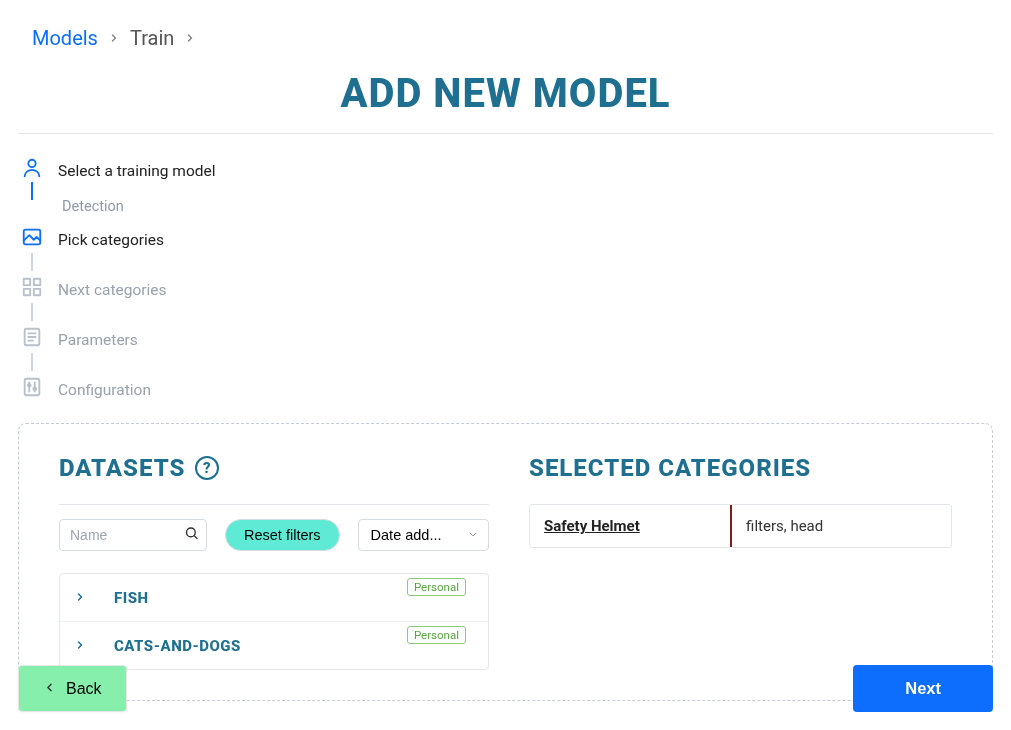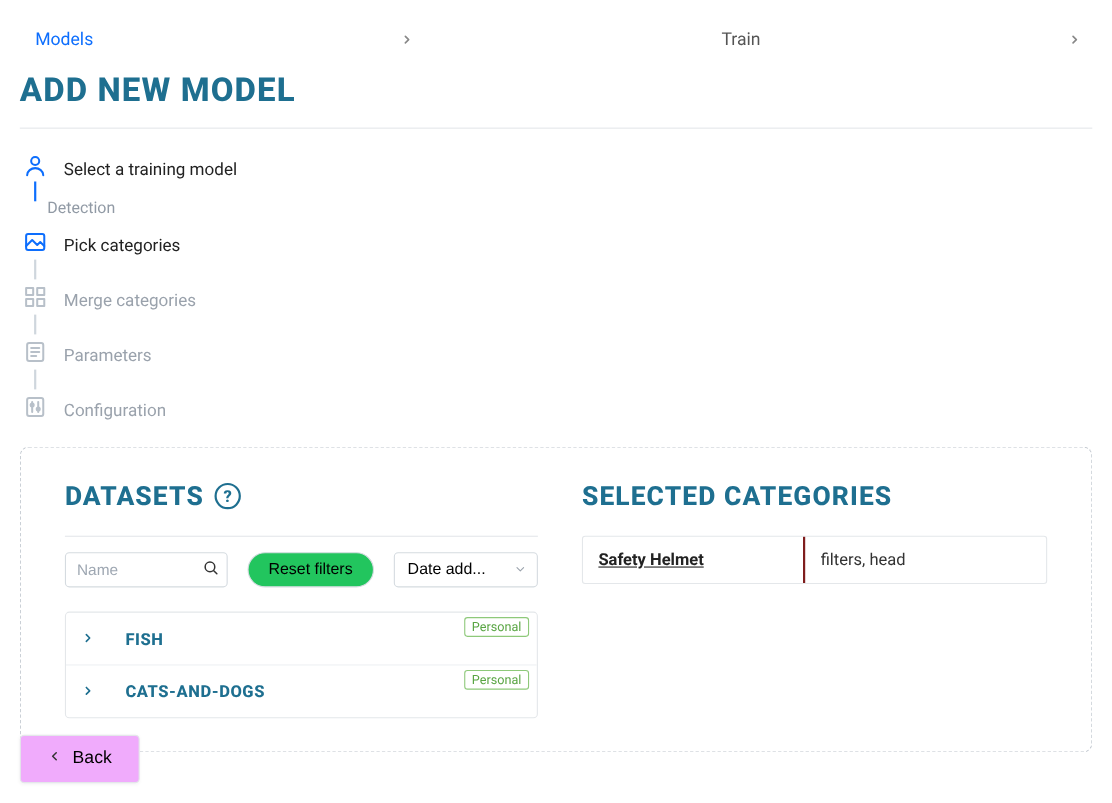--- a/index.html
+++ b/index.html
@@ -9,43 +9,42 @@
     background: #fff;
     color: #222;
     width: 1011px;
   }
   .page {
     padding: 18px;
   }
   .breadcrumb {
     display: flex;
     align-items: center;
-    font-size: 16px;
+    font-size: 20px;
     margin: 8px 0 20px 14px;
-    justify-content: space-between;
   }
   .breadcrumb a {
     color: #0d6efd;
     text-decoration: none;
     cursor: pointer;
   }
   .breadcrumb .chev {
     color: #888;
     margin: 0 10px;
     display: inline-flex;
   }
   .breadcrumb .current {
     color: #555;
   }
   h1.page-title {
-    text-align: left;
+    text-align: center;
     color: #1e6f90;
     font-weight: 800;
     letter-spacing: 1px;
-    font-size: 30px;
+    font-size: 40px;
     margin: 18px 0 16px 0;
   }
   hr.divider {
     border: none;
     border-top: 1px solid #e4e7ea;
     margin: 0 0 18px 0;
   }
 
   
   .stepper {
@@ -145,21 +144,21 @@
   .search-input::placeholder { color: #9ea7b2; }
   .search-icon {
     position: absolute;
     right: 8px;
     top: 50%;
     transform: translateY(-50%);
     color: #333;
   }
   .btn-outline {
     border: 1px solid #d5dbe0;
-    background: #22c55e;
+    background: #5eead4;
     border-radius: 16px;
     padding: 7px 18px;
     font-size: 14.5px;
     cursor: pointer;
   }
   .select-wrap {
     position: relative;
     flex: 1;
   }
   .select {
@@ -201,21 +200,21 @@
   .dataset-item:last-child { border-bottom: none; }
   .dataset-name {
     color: #1e6f90;
     font-weight: 800;
     letter-spacing: .5px;
     font-size: 15px;
   }
   .badge {
     position: absolute;
     top: 4px;
-    right: 7px;
+    right: 22px;
     border: 1px solid #8ec97a;
     color: #59a543;
     background: #fff;
     border-radius: 3px;
     font-size: 11.5px;
     padding: 1px 6px;
   }
   .expand-chev {
     color: #1e6f90;
   }
@@ -247,21 +246,21 @@
     position: fixed;
     left: 18px;
     right: 18px;
     bottom: 18px;
     display: flex;
     justify-content: space-between;
     pointer-events: none;
   }
   .back-btn {
     pointer-events: auto;
-    background: #f0abfc;
+    background: #86efac;
     border: 1px solid #e4e7ea;
     border-radius: 4px;
     padding: 12px 24px;
     font-size: 16px;
     display: flex;
     align-items: center;
     gap: 10px;
     cursor: pointer;
     box-shadow: 0 1px 3px rgba(0,0,0,.04);
   }
@@ -305,21 +304,21 @@
     <div class="step done">
       <span class="icon-box">
         <svg width="22" height="22" viewBox="0 0 24 24" fill="none" stroke="#0d6efd" stroke-width="2" stroke-linecap="round" stroke-linejoin="round">
             <circle cx="12" cy="7" r="4"></circle>
             <path d="M4 21c0-4 4-7 8-7s8 3 8 7"></path>
           </svg>
       </span>
       <span class="label">Select a training model</span>
     </div>
     <div class="sub-connector"></div>
-    <div class="sublabel" style="margin-left:23px;color:#919aa5;font-size:14.5px;padding-bottom:6px;">Detection</div>
+    <div class="sublabel" style="margin-left:42px;color:#919aa5;font-size:14.5px;padding-bottom:6px;">Detection</div>
 
     <div class="step active">
       <span class="icon-box">
         <svg width="22" height="22" viewBox="0 0 24 24" fill="none" stroke="#0d6efd" stroke-width="2" stroke-linecap="round" stroke-linejoin="round">
             <rect x="3" y="4" width="18" height="16" rx="2"></rect>
             <polyline points="3 16 9 10 14 15 17 12 21 16"></polyline>
           </svg>
       </span>
       <span class="label">Pick categories</span>
     </div>
@@ -327,21 +326,21 @@
 
     <div class="step disabled">
       <span class="icon-box">
         <svg width="22" height="22" viewBox="0 0 24 24" fill="none" stroke="#b8c0c9" stroke-width="2" stroke-linecap="round" stroke-linejoin="round">
             <rect x="3" y="3" width="7" height="7"></rect>
             <rect x="14" y="3" width="7" height="7"></rect>
             <rect x="3" y="14" width="7" height="7"></rect>
             <rect x="14" y="14" width="7" height="7"></rect>
           </svg>
       </span>
-      <span class="label">Merge categories</span>
+      <span class="label">Next categories</span>
     </div>
     <div class="step-connector"></div>
 
     <div class="step disabled">
       <span class="icon-box">
         <svg width="22" height="22" viewBox="0 0 24 24" fill="none" stroke="#b8c0c9" stroke-width="2" stroke-linecap="round" stroke-linejoin="round">
             <rect x="4" y="3" width="16" height="18" rx="2"></rect>
             <line x1="8" y1="8" x2="16" y2="8"></line>
             <line x1="8" y1="12" x2="16" y2="12"></line>
             <line x1="8" y1="16" x2="13" y2="16"></line>
@@ -436,13 +435,14 @@
 
 <div class="bottom-actions">
   <button class="back-btn">
     <span>
       <svg width="13" height="13" viewBox="0 0 24 24" fill="none" stroke="#333" stroke-width="2.5" stroke-linecap="round" stroke-linejoin="round">
           <polyline points="15 18 9 12 15 6"></polyline>
         </svg>
     </span>
     <span>Back</span>
   </button>
+  <button class="next-btn">Next</button>
 </div>
 
 </body></html>

